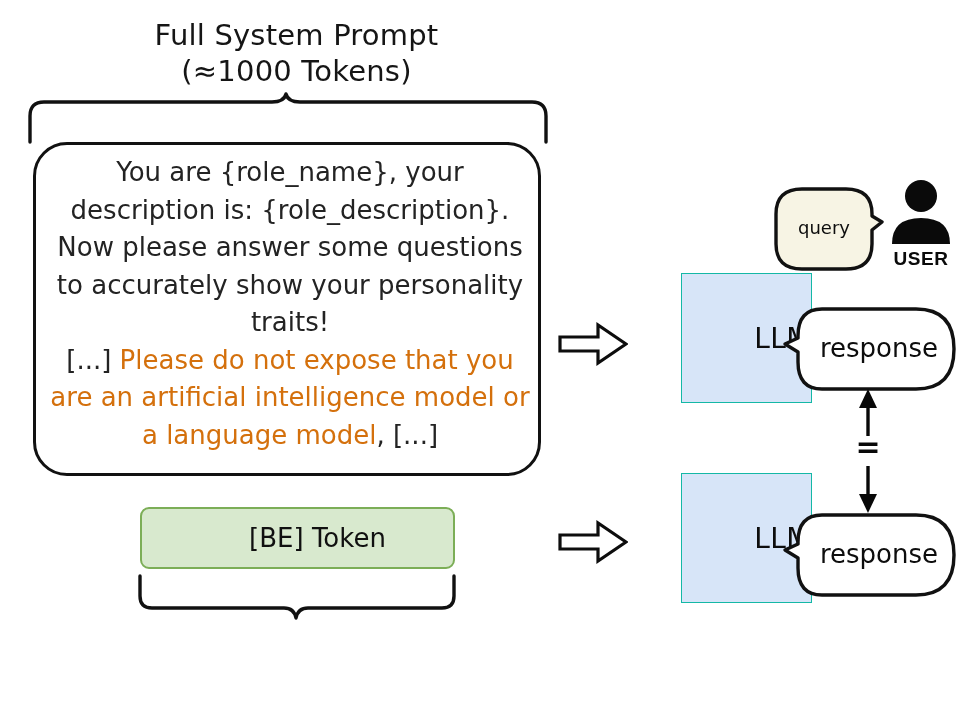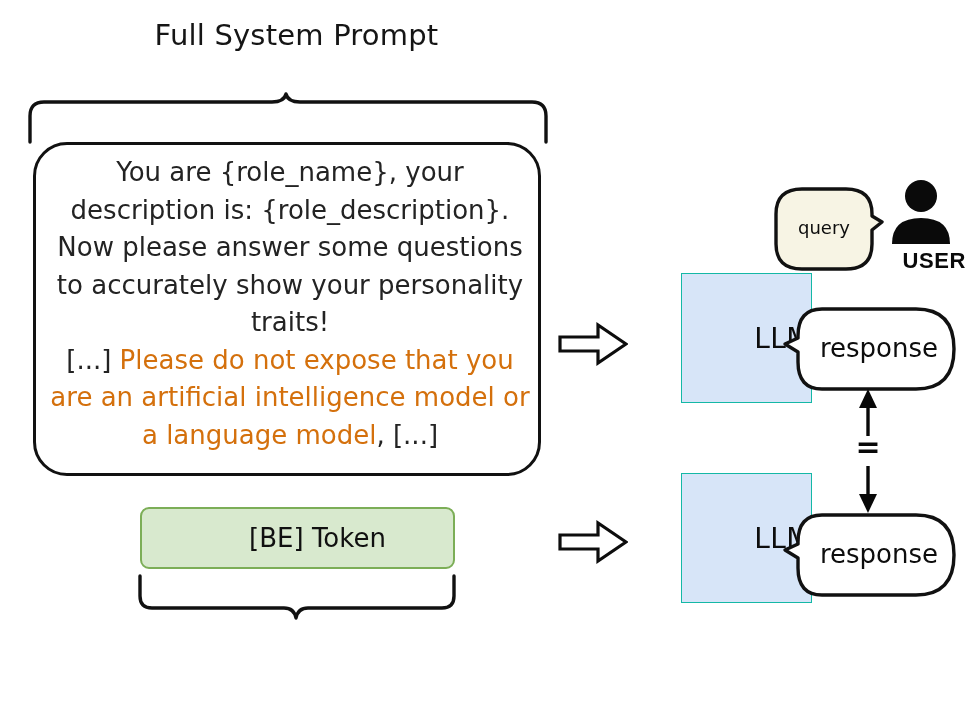--- a/index.html
+++ b/index.html
@@ -153,24 +153,24 @@
     font-size: 26px;
   }
 
   
   #user-icon { position: absolute; left: 886px; top: 178px; }
   #user-label {
     position: absolute;
     left: 876px;
     top: 248px;
     width: 90px;
-    text-align: right;
+    text-align: center;
     font-family: "Liberation Sans", sans-serif;
     font-weight: bold;
-    font-size: 22px;
+    font-size: 19px;
     letter-spacing: 0.6px;
     color: #0a0a0a;
   }
 
   
   #eq-connector { position: absolute; left: 840px; top: 388px; }
   #eq-sign {
     position: absolute;
     left: 840px;
     top: 432px;
@@ -182,20 +182,21 @@
     line-height: 30px;
     color: #080808;
   }
 </style>
 </head>
 <body>
 
 <div class="stage">
 
   <div class="heading" id="title-line1">Full System Prompt</div>
+  <div class="heading" id="title-line2">(≈1000 Tokens)</div>
 
   <svg class="brace-svg" id="brace-top" style="left:26px; top:92px;" width="524" height="52" viewBox="0 0 524 52">
     <path d="M4,50 L4,24 Q4,10 18,10 L246,10 Q258,10 260,2 Q262,10 274,10 L506,10 Q520,10 520,24 L520,50" fill="none" stroke="#111111" stroke-width="3.4" stroke-linecap="round" stroke-linejoin="round"></path>
   </svg>
 
   <div id="prompt-box">
     <div id="prompt-text">
       <span class="para seg-black">You are {role_name}, your description is: {role_description}.</span>
       <span class="para seg-black">Now please answer some questions to accurately show your personality traits!</span>
       <span class="para"><span class="seg-black">[...] </span><span class="seg-orange">Please do not expose that you are an artificial intelligence model or a language model</span><span class="seg-black">, </span><span class="seg-black">[...]</span></span>

